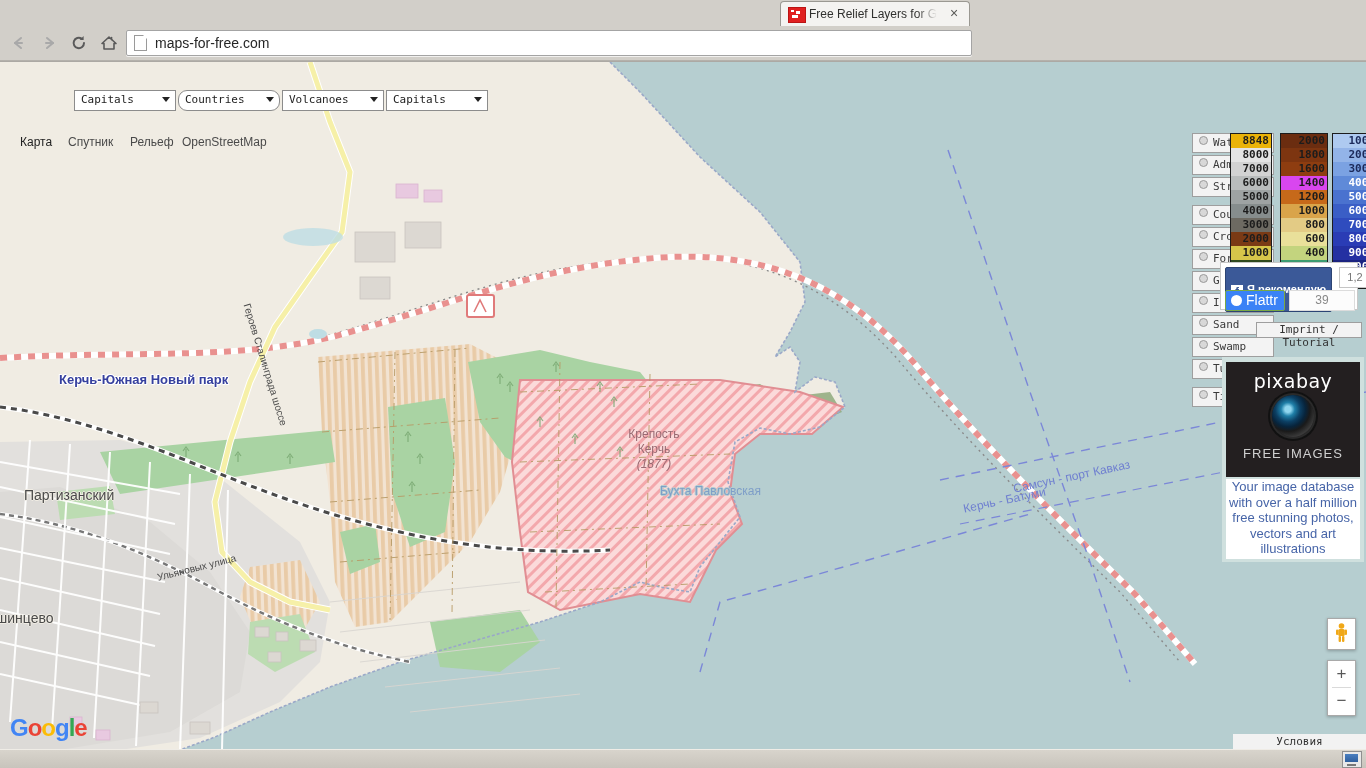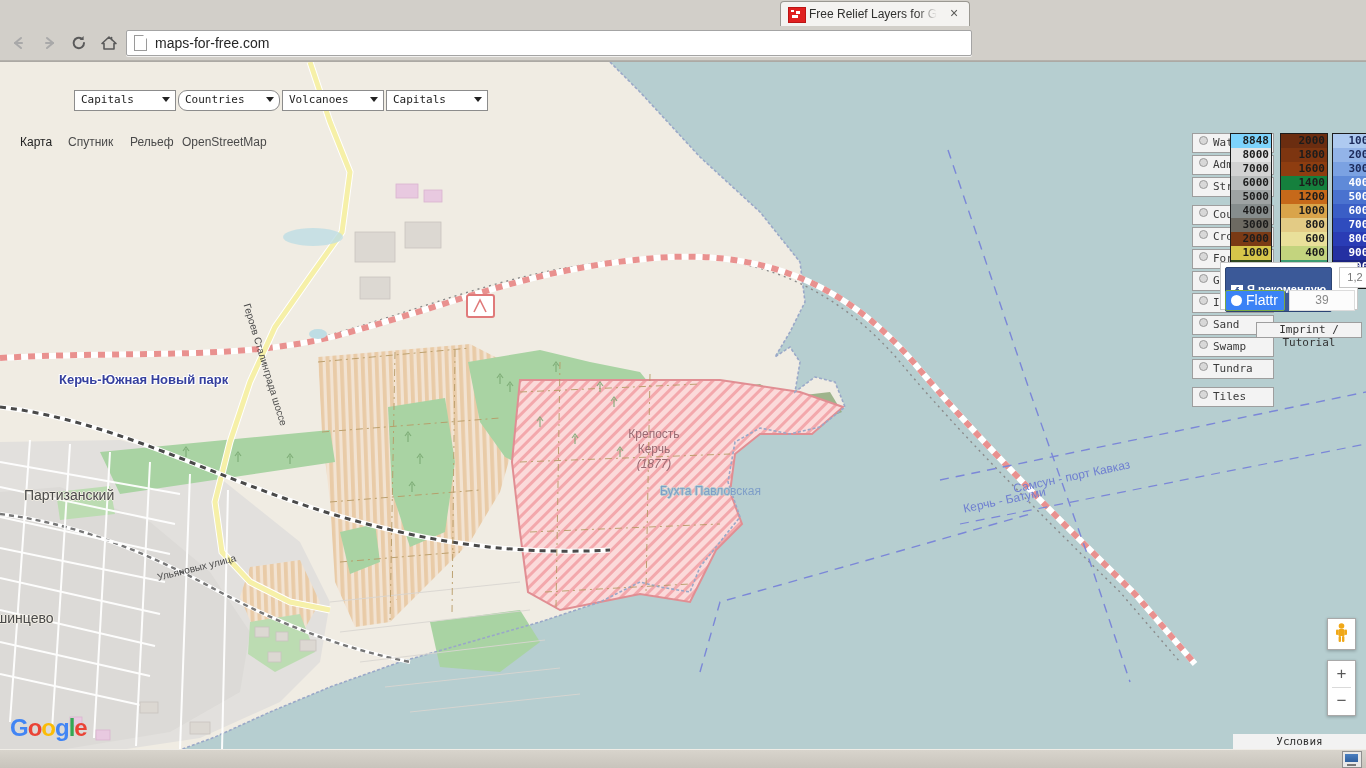--- a/index.html
+++ b/index.html
@@ -387,36 +387,36 @@
         <div class="layeritem"><span class="rad"></span><span>Ice</span></div>
         <div class="layeritem"><span class="rad"></span><span>Sand</span></div>
         <div class="layeritem"><span class="rad"></span><span>Swamp</span></div>
         <div class="layeritem"><span class="rad"></span><span>Tundra</span></div>
         <div class="layergap"></div>
         <div class="layeritem"><span class="rad"></span><span>Tiles</span></div>
       </div>
 
     <div id="scalewrap">
       <div class="scalecol" id="col1">
-          <span style="background: #7dd3fc; color: rgb(28, 28, 28);">8848</span>
+          <span style="background: #eab308; color: rgb(28, 28, 28);">8848</span>
           <span style="background: rgb(228, 228, 228); color: rgb(28, 28, 28);">8000</span>
           <span style="background: rgb(210, 210, 210); color: rgb(28, 28, 28);">7000</span>
           <span style="background: rgb(185, 188, 188); color: rgb(28, 28, 28);">6000</span>
           <span style="background: rgb(158, 163, 163); color: rgb(28, 28, 28);">5000</span>
           <span style="background: rgb(134, 141, 141); color: rgb(28, 28, 28);">4000</span>
           <span style="background: rgb(109, 106, 98); color: rgb(28, 28, 28);">3000</span>
           <span style="background: rgb(122, 58, 21); color: rgb(28, 28, 28);">2000</span>
           <span style="background: rgb(214, 197, 74); color: rgb(28, 28, 28);">1000</span>
           <span style="background: rgb(47, 74, 30); color: rgb(255, 255, 255);">-414</span>
         </div>
       <div class="scalecol" id="col2">
           <span style="background: rgb(107, 45, 16); color: rgb(28, 28, 28);">2000</span>
           <span style="background: rgb(125, 53, 16); color: rgb(28, 28, 28);">1800</span>
           <span style="background: rgb(142, 61, 16); color: rgb(28, 28, 28);">1600</span>
-          <span style="background: #15803d; color: rgb(28, 28, 28);">1400</span>
+          <span style="background: #d946ef; color: rgb(28, 28, 28);">1400</span>
           <span style="background: rgb(198, 105, 26); color: rgb(28, 28, 28);">1200</span>
           <span style="background: rgb(217, 164, 74); color: rgb(28, 28, 28);">1000</span>
           <span style="background: rgb(227, 203, 133); color: rgb(28, 28, 28);">800</span>
           <span style="background: rgb(233, 224, 154); color: rgb(28, 28, 28);">600</span>
           <span style="background: rgb(195, 212, 126); color: rgb(28, 28, 28);">400</span>
           <span style="background: rgb(61, 156, 114); color: rgb(28, 28, 28);">200</span>
         </div>
       <div class="scalecol" id="col3">
           <span style="background: rgb(174, 202, 240); color: rgb(28, 42, 90);">1000</span>
           <span style="background: rgb(147, 180, 232); color: rgb(28, 42, 90);">2000</span>
@@ -437,20 +437,28 @@
         <span class="f">f</span><span>Я рекомендую</span>
       </div>
       <div id="fbcount">1,2</div>
       <div id="flattr">
         <span class="ic"></span><span>Flattr</span>
       </div>
       <div id="flattrcount">39</div>
     </div>
     <div id="imprint">Imprint / Tutorial</div>
 
+    <div id="ad">
+      <div id="adimg">
+        <div id="adlogo">pixabay</div>
+        <div id="adlens"></div>
+        <div id="adcaption">FREE IMAGES</div>
+      </div>
+      <div id="adtext">Your image database with over a half million free stunning photos, vectors and art illustrations</div>
+    </div>
 
     <div id="pegman">
       <svg class="body" width="11" height="20" viewBox="0 0 11 20">
         <circle cx="5.5" cy="3" r="2.8" fill="#f0a818"></circle>
         <rect x="2.2" y="6" width="6.6" height="7" rx="1.6" fill="#f0a818"></rect>
         <rect x="0" y="6.6" width="2.2" height="5.4" rx="1" fill="#f0a818"></rect>
         <rect x="8.8" y="6.6" width="2.2" height="5.4" rx="1" fill="#f0a818"></rect>
         <rect x="2.6" y="13" width="2.4" height="6" rx="1" fill="#f0a818"></rect>
         <rect x="6" y="13" width="2.4" height="6" rx="1" fill="#f0a818"></rect>
       </svg>

